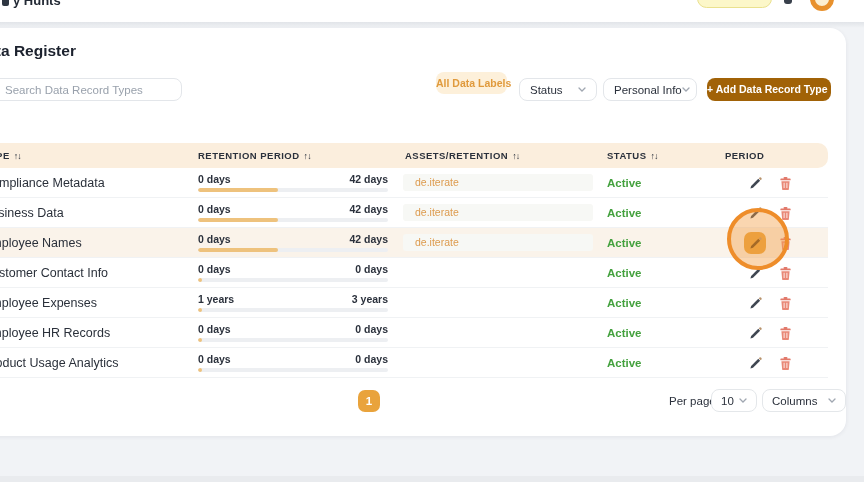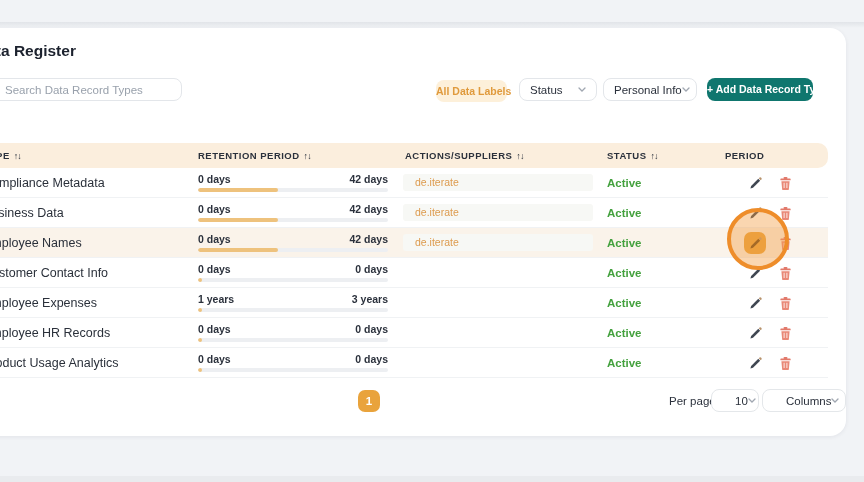--- a/index.html
+++ b/index.html
@@ -20,29 +20,29 @@
   .avatar { position:absolute; left:810px; top:-13px; width:24px; height:24px; border-radius:50%;
     background:#fcefd2; border:5px solid #e8912d; box-shadow:0 0 0 2px #ffffff; }
   
   .card { position:absolute; left:-70px; top:28px; width:916px; height:408px;
     background:#ffffff; border-radius:16px; box-shadow:0 1px 4px rgba(25,35,55,0.07); }
   .page-title { position:absolute; left:46px; top:14px; font-size:15.5px; font-weight:700; color:#1c222e; white-space:nowrap; }
   .search { position:absolute; left:62px; top:50px; width:190px; height:23px;
     border:1px solid #e3e6ea; border-radius:8px; background:#fff; font-family:inherit;
     font-size:11.5px; color:#2a303a; padding:0 12px; outline:none; }
   .search::placeholder { color:#99a1ac; }
-  .lbl-pill { position:absolute; left:506px; top:52px; width:71px; height:22px; background:#fdf0da;
+  .lbl-pill { position:absolute; left:506px; top:44px; width:71px; height:22px; background:#fdf0da;
     border-radius:8px; color:#e09a3c; font-size:10.5px; font-weight:700; line-height:22px; text-align:center; white-space:nowrap; cursor:pointer; }
   .dd { position:absolute; top:50px; height:23px; background:#fff; border:1px solid #e3e6ea; border-radius:8px;
     display:flex; align-items:center; justify-content:space-between; padding:0 10px; font-size:11.5px; color:#2b313c; cursor:pointer; white-space:nowrap; }
   .dd-status { left:589px; width:78px; }
   .dd-personal { left:673px; width:94px; }
-  .add-btn { position:absolute; left:777px; top:50px; width:106px; height:23px; background:#0f766e; border:none;
+  .add-btn { position:absolute; left:777px; top:50px; width:124px; height:23px; background:#a16207; border:none;
     border-radius:8px; color:#ffffff; font-family:inherit; font-size:10.5px; font-weight:700; line-height:23px;
-    text-align:center; white-space:nowrap; cursor:pointer; }
+    text-align:left; white-space:nowrap; cursor:pointer; }
   
   .tbl { position:absolute; left:0; top:115px; width:898px; }
   .thead { position:relative; height:25px; background:#fbeedd; border-radius:10px; }
   .th { position:absolute; top:0; height:25px; line-height:25px; font-size:9.5px; font-weight:700;
     letter-spacing:0.05em; color:#2b313c; white-space:nowrap; cursor:pointer; }
   .th .sort { font-size:9px; margin-left:4px; letter-spacing:-0.1em; }
   .th0{left:53px}.th1{left:268px}.th2{left:475px}.th3{left:677px}.th4{left:795px;cursor:default}
   .row { position:relative; height:30px; border-bottom:1px solid #f0f2f4; background:#fff; }
   .row.hl { background:#faf3ea; }
   .c-type { position:absolute; left:53px; top:0; height:30px; line-height:30px; font-size:12.5px; color:#2a303a; white-space:nowrap; }
@@ -55,34 +55,41 @@
   .c-status { position:absolute; left:677px; top:0; height:44px; line-height:30px; font-size:11.5px; font-weight:700; color:#44a13e; }
   .c-actions { position:absolute; left:814px; top:4px; display:flex; gap:8px; }
   .icon-btn { width:22px; height:22px; display:flex; align-items:center; justify-content:center; border-radius:7px; cursor:pointer; }
   .icon-btn.edit { color:#3f4651; }
   .icon-btn.edit.edit-hl { background:#e9a33c; color:#6b4412; }
   
   .page-btn { position:absolute; left:428px; top:362px; width:22px; height:22px; background:#e9a33c; border:none;
     border-radius:7px; color:#fff; font-family:inherit; font-size:11.5px; font-weight:700; cursor:pointer; }
   .pp-label { position:absolute; left:739px; top:362px; height:23px; line-height:23px; font-size:11.5px; color:#2b313c; white-space:nowrap; }
   .mini-dd { position:absolute; top:361px; height:23px; background:#fff; border:1px solid #e4e7ea; border-radius:8px;
-    display:flex; align-items:center; justify-content:space-between; padding:0 23px; font-size:11.5px; color:#2b313c; cursor:pointer; white-space:nowrap; }
+    display:flex; align-items:center; justify-content:space-between; padding:0 9px; font-size:11.5px; color:#2b313c; cursor:pointer; white-space:nowrap; }
   .pp-select { left:781px; width:46px; }
   .cols-select { left:832px; width:84px; }
   
   .tour-circle { position:absolute; left:727px; top:208px; width:62px; height:62px; border-radius:50%;
     border:4px solid #ee8d2a; background:rgba(242,158,66,0.42); z-index:6; pointer-events:none; }
   .bottom-strip { position:absolute; left:0; top:476px; width:864px; height:6px; background:#e9ebee; }
   svg { display:block; }
 </style>
 </head>
 <body>
 
 <div class="viewport">
 
+  <div class="topbar">
+    <div class="brand-logo"></div>
+    <div class="brand">y Hunts</div>
+    <div class="trial-badge"></div>
+    <div class="bell"></div>
+    <div class="avatar"></div>
+  </div>
   <div class="topbar-shadow"></div>
 
   <div class="card">
     <div class="page-title">Data Register</div>
 
     <input class="search" type="text" placeholder="Search Data Record Types" style="">
 
     <div class="lbl-pill">All Data Labels</div>
 
     <div class="dd dd-status">
@@ -102,21 +109,21 @@
           </svg>
       </span>
     </div>
 
     <button class="add-btn">+ Add Data Record Type</button>
 
     <div class="tbl">
       <div class="thead">
           <div class="th th0"><span>TYPE</span><span class="sort">↑↓</span></div>
           <div class="th th1"><span>RETENTION PERIOD</span><span class="sort">↑↓</span></div>
-          <div class="th th2"><span>ACTIONS/SUPPLIERS</span><span class="sort">↑↓</span></div>
+          <div class="th th2"><span>ASSETS/RETENTION</span><span class="sort">↑↓</span></div>
           <div class="th th3"><span>STATUS</span><span class="sort">↑↓</span></div>
           <div class="th th4"><span>PERIOD</span></div>
         </div>
       <div>
   <div class="row">
     <div class="c-type">Compliance Metadata</div>
     <div class="c-ret">
       <div class="ret-labels">
         <span>0 days</span>
         <span>42 days</span>

